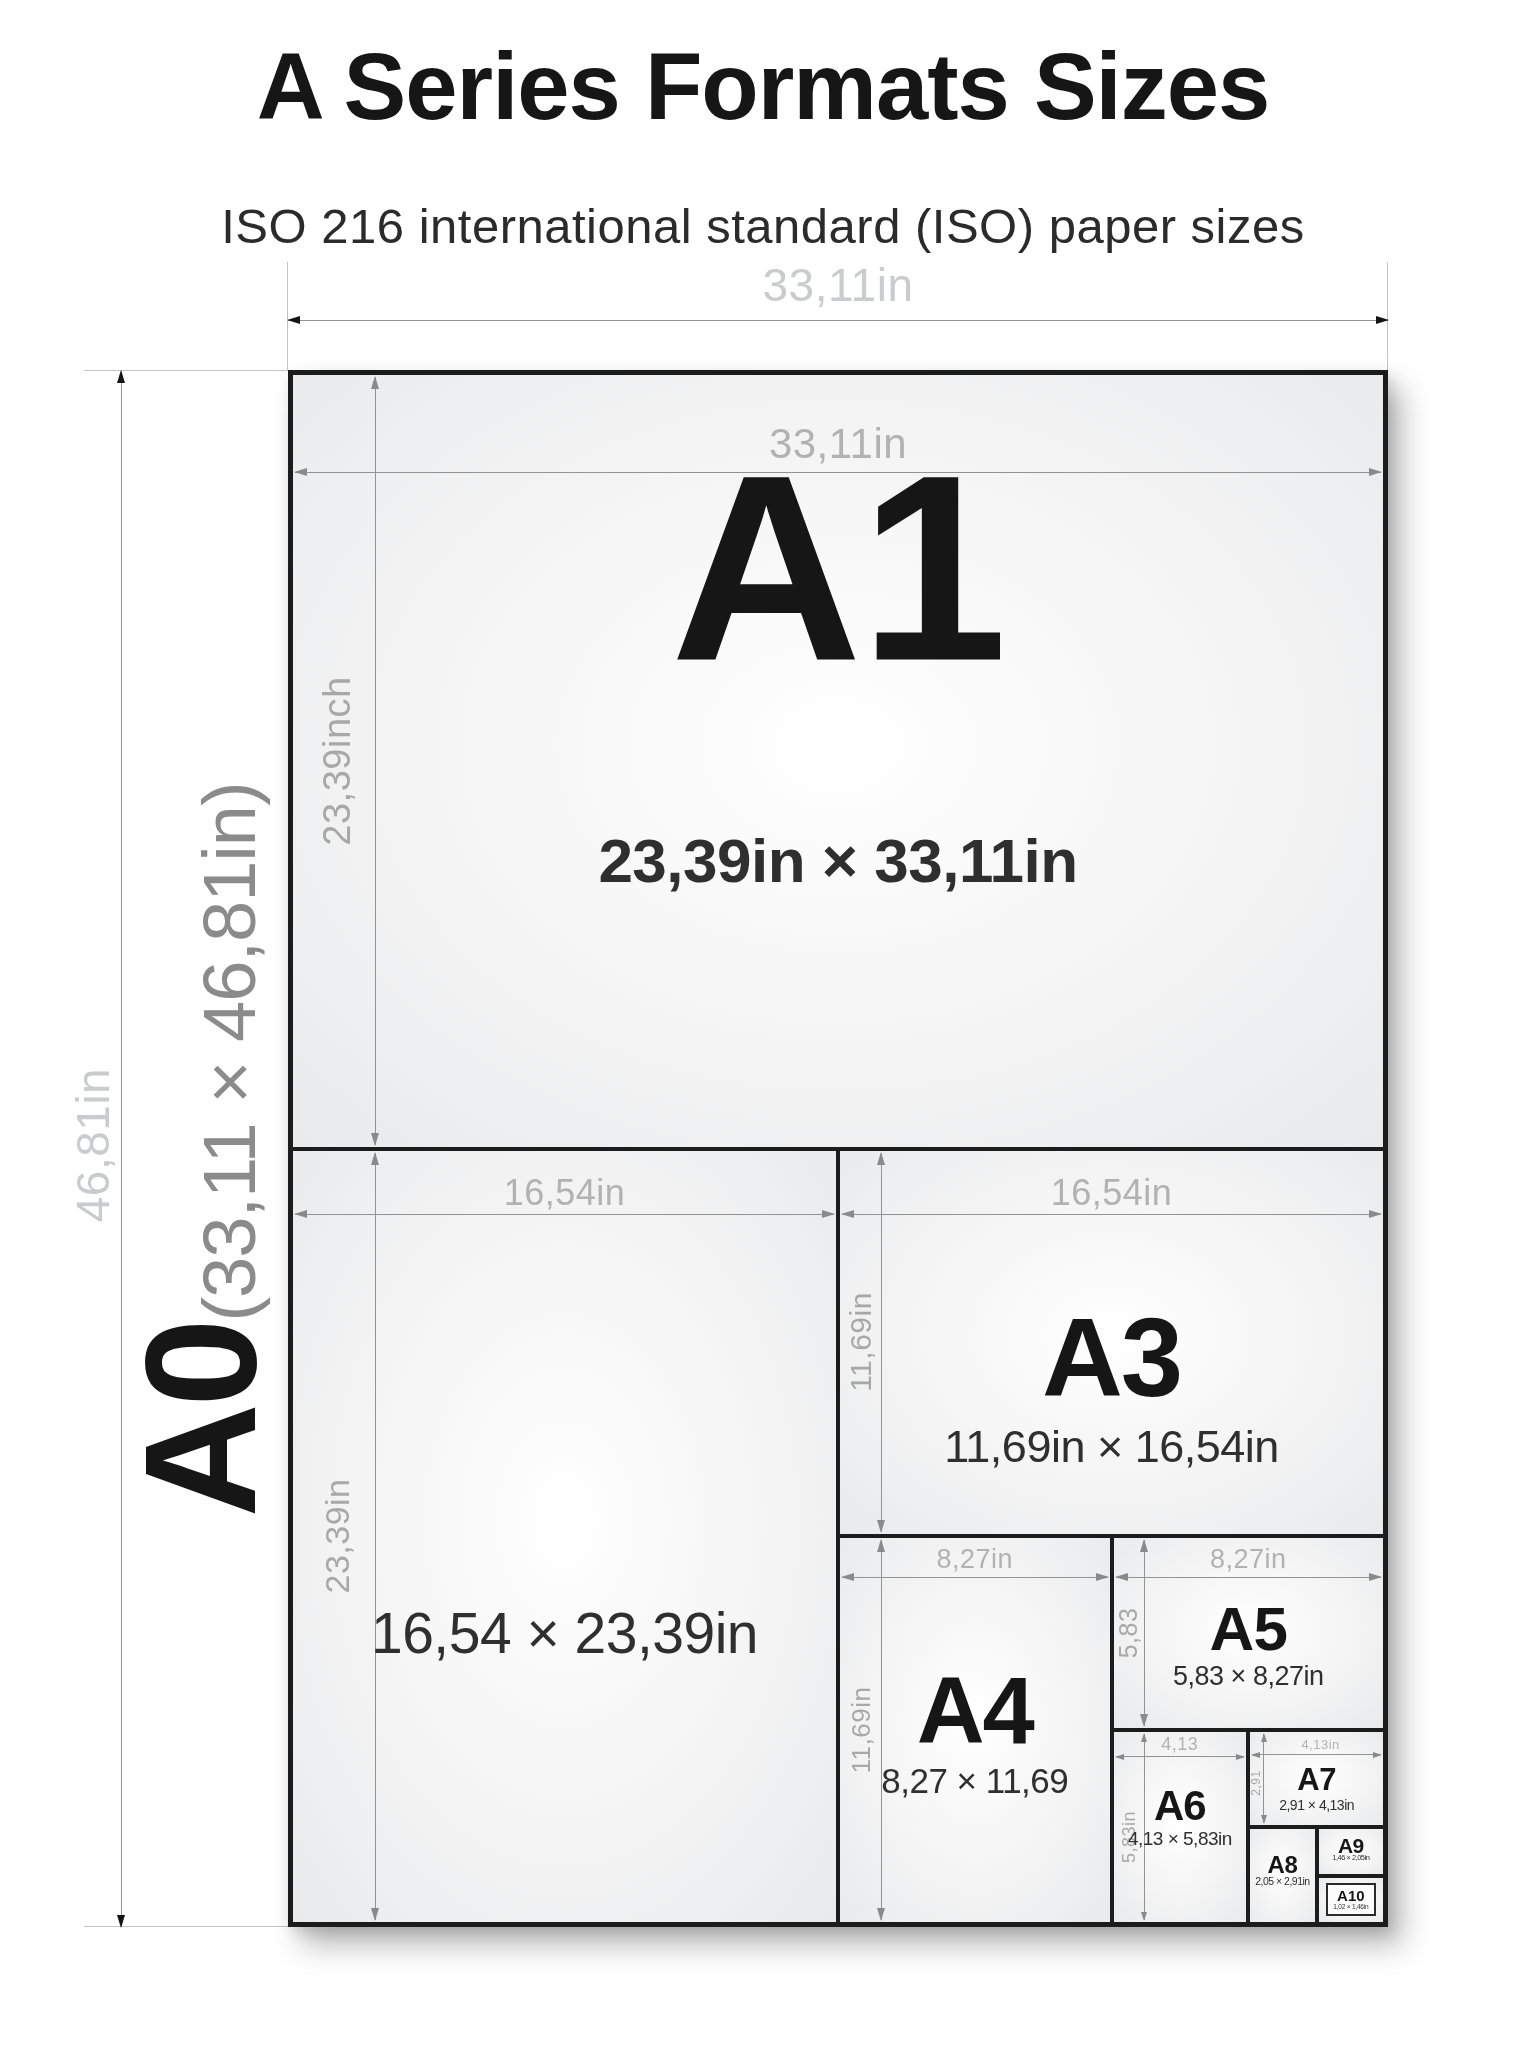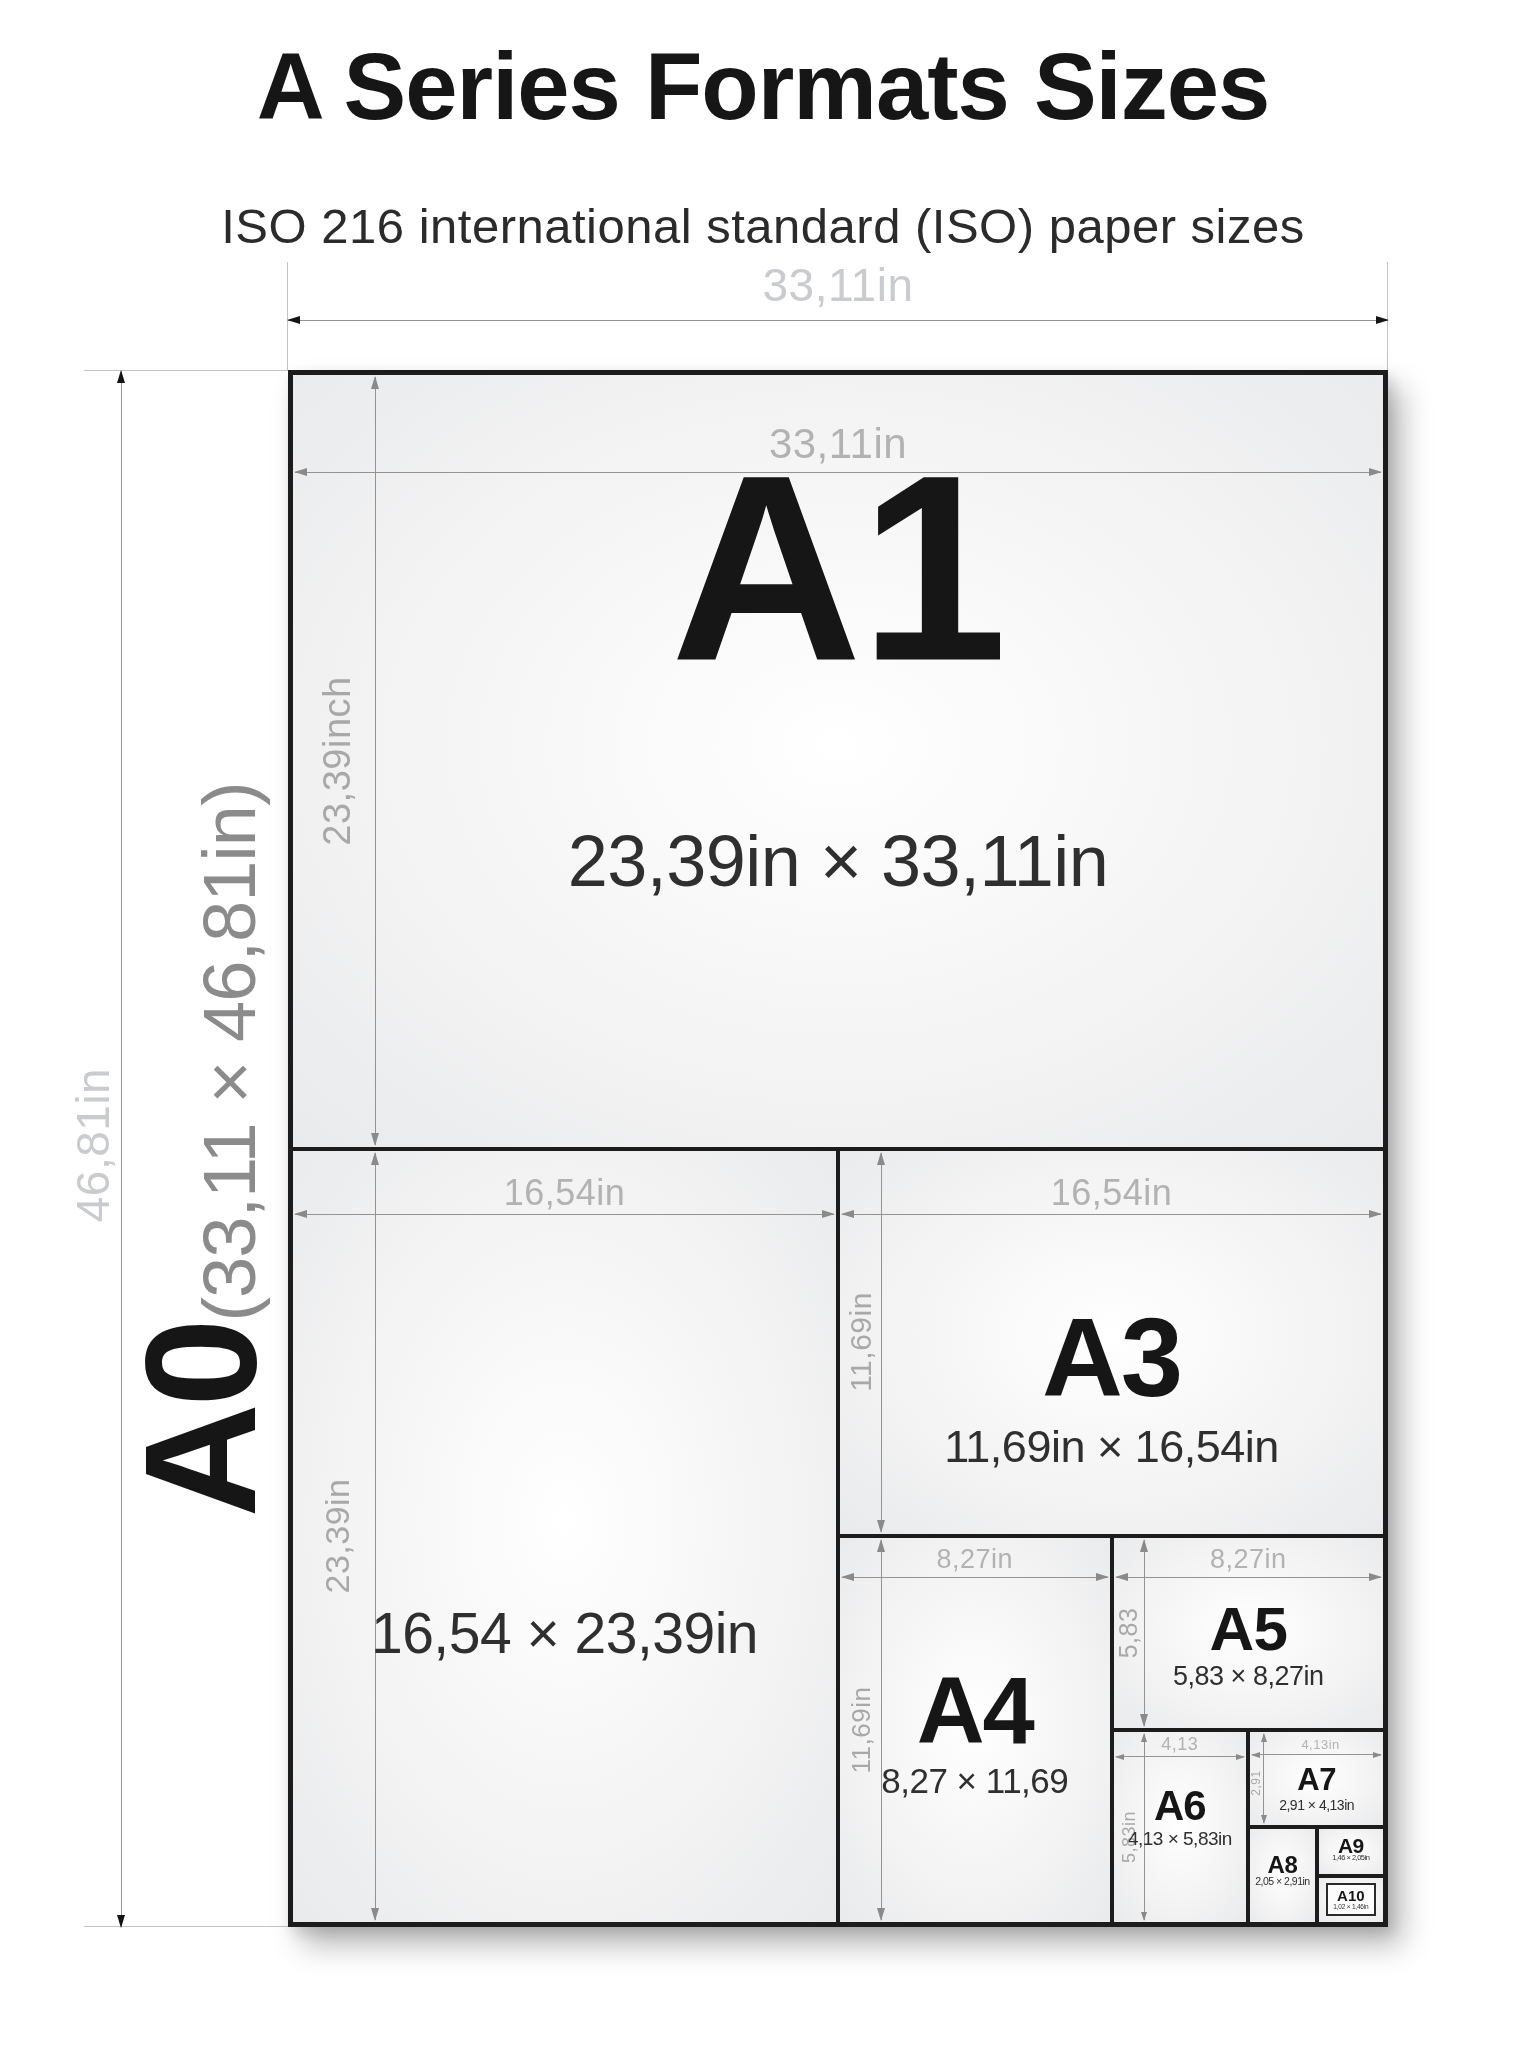--- a/index.html
+++ b/index.html
@@ -112,21 +112,21 @@
   <div class="a0label"><span class="a0-big">A0</span><span class="a0-paren">(33,11 × 46,81in)</span></div>
 
   <div class="a0-box">
 
     <div class="paper" style="left:0;top:0;width:100%;height:50%;">
       <div class="dim-h" style="left:2px;right:2px;top:97px;"></div>
       <div class="dlabel-h" style="left:50%;top:48px;font-size:42px;">33,11in</div>
       <div class="dim-v" style="top:2px;bottom:2px;left:82px;"></div>
       <div class="dlabel-v" style="left:44px;top:50%;font-size:38px;">23,39inch</div>
       <div class="biglabel" style="top:25%;font-size:265px;">A1</div>
-      <div class="sizelabel" style="top:63%;font-size:72px;">23,39in × 33,11in</div>
+      <div class="sizelabel" style="top:63%;font-size:62px;font-weight:bold;">23,39in × 33,11in</div>
     </div>
 
     <div class="paper" style="left:0;top:50%;width:50%;height:50%;">
       <div class="dim-h" style="left:2px;right:2px;top:63px;"></div>
       <div class="dlabel-h" style="left:50%;top:24px;font-size:36px;">16,54in</div>
       <div class="dim-v" style="top:2px;bottom:2px;left:82px;"></div>
       <div class="dlabel-v" style="left:44px;top:50%;font-size:34px;">23,39in</div>
       <div class="sizelabel" style="top:62.5%;font-size:57px;">16,54 × 23,39in</div>
     </div>
 

